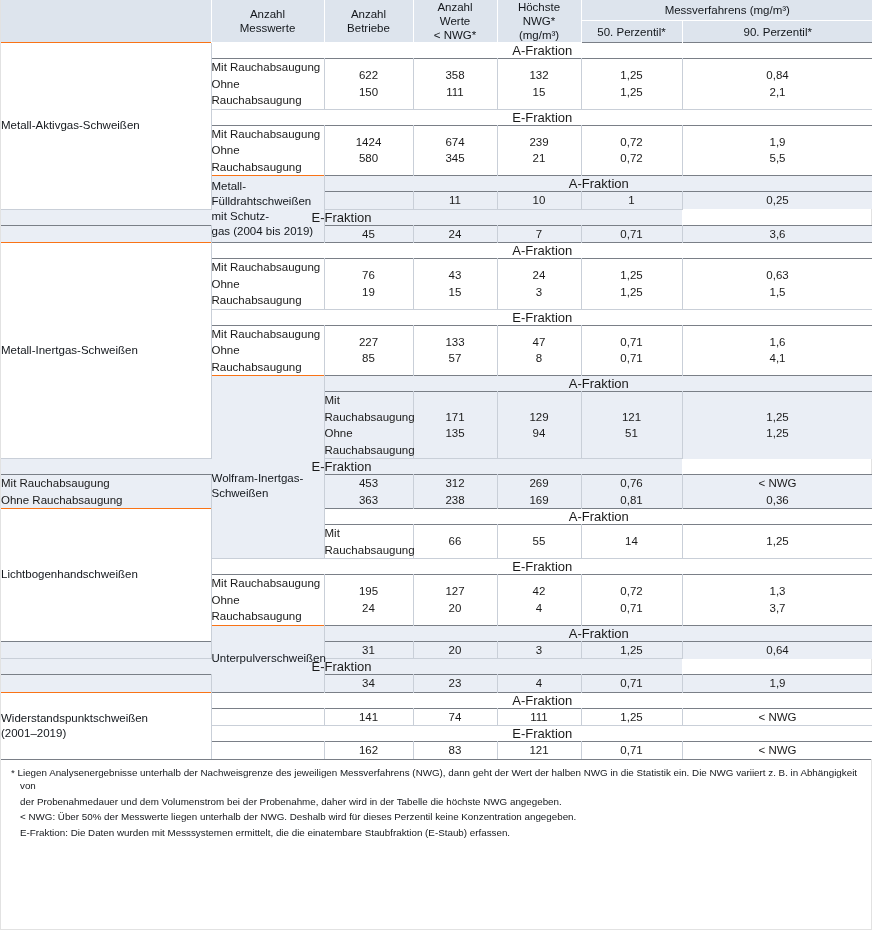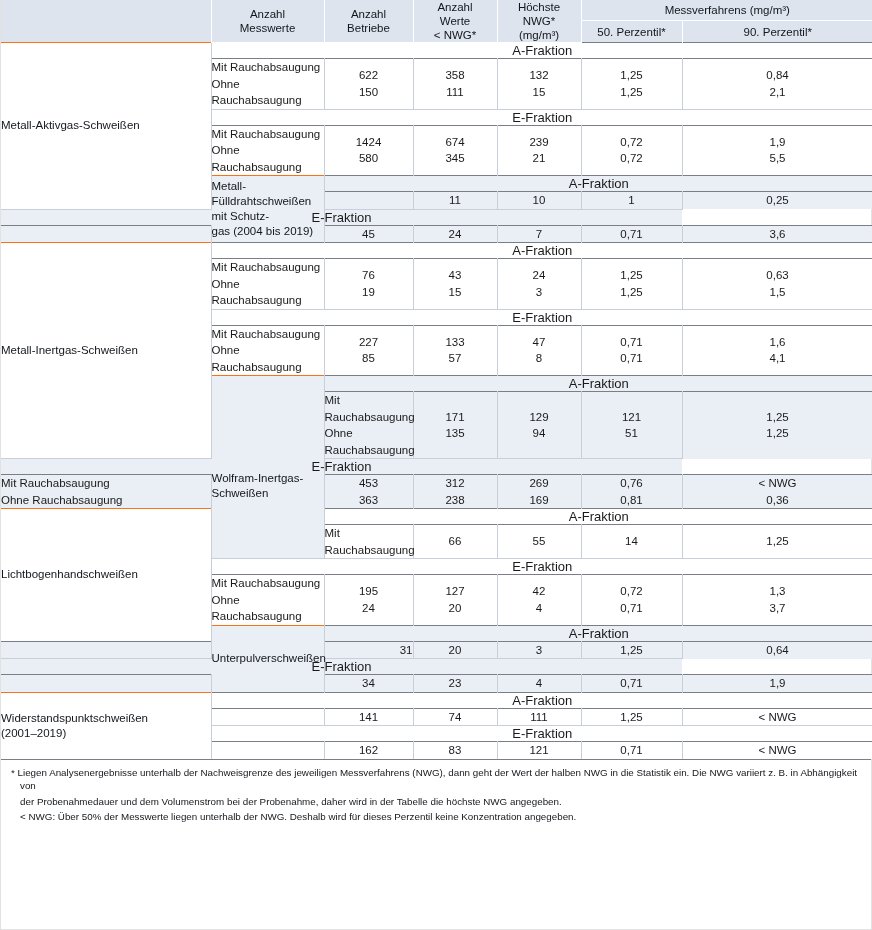--- a/index.html
+++ b/index.html
@@ -521,21 +521,21 @@
           <td class="cat-cell" rowspan="4">
             <span style="display: block;">Unterpulverschweißen</span>
           </td>
           <td class="frak-cell" colspan="6">A-Fraktion</td>
         </tr>
         <tr class="sect-blue">
           <td class="lbl-cell">
             <span style="display: block;">&nbsp;</span>
           </td>
           <td class="num-cell">
-            <span style="display: block; text-align: right;">31</span>
+            <span style="display: block;">31</span>
           </td>
           <td class="num-cell">
             <span style="display: block;">20</span>
           </td>
           <td class="num-cell">
             <span style="display: block;">3</span>
           </td>
           <td class="num-cell">
             <span style="display: block;">1,25</span>
           </td>
@@ -628,15 +628,16 @@
             <span style="display: block;">0,81</span>
           </td>
         </tr>
       </tbody>
   </table>
 
   <div class="foot">
     <p class="first">* Liegen Analysenergebnisse unterhalb der Nachweisgrenze des jeweiligen Messverfahrens (NWG), dann geht der Wert der halben NWG in die Statistik ein. Die NWG variiert z. B. in Abhängigkeit von</p>
     <p class="ind">der Probenahmedauer und dem Volumenstrom bei der Probenahme, daher wird in der Tabelle die höchste NWG angegeben.</p>
     <p class="ind">&lt; NWG: Über 50% der Messwerte liegen unterhalb der NWG. Deshalb wird für dieses Perzentil keine Konzentration angegeben.</p>
+    <p class="ind">E-Fraktion: Die Daten wurden mit Messsystemen ermittelt, die die einatembare Staubfraktion (E-Staub) erfassen.</p>
   </div>
 
 </div>
 
 </body></html>

